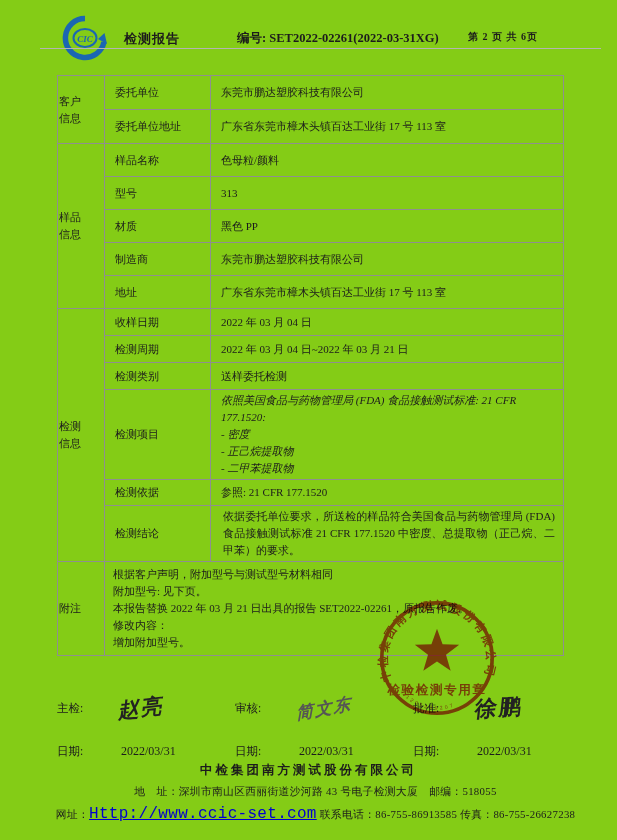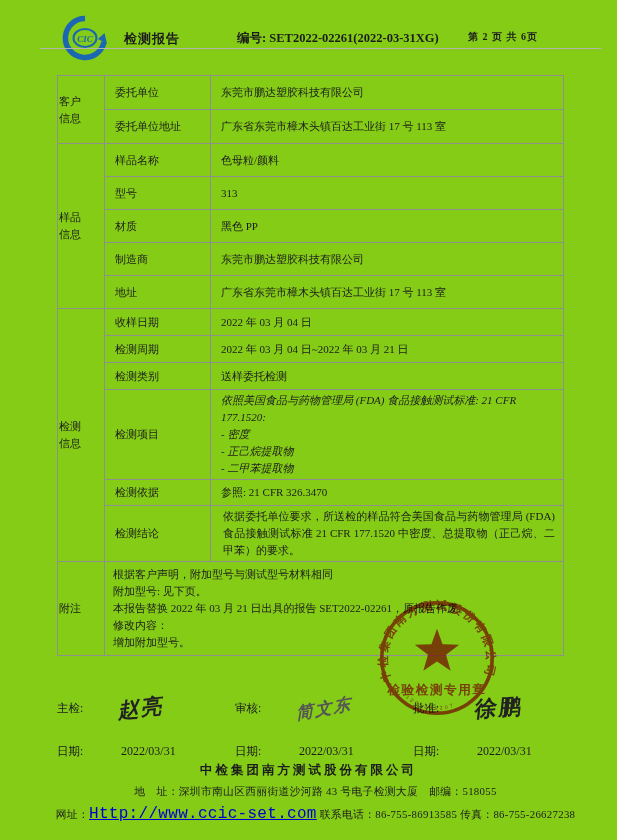--- a/index.html
+++ b/index.html
@@ -115,21 +115,21 @@
     <tr class="h89">
       <td class="lbl">检测项目</td>
       <td class="val pre">依照美国食品与药物管理局 (FDA) 食品接触测试标准: 21 CFR
 177.1520:
 - 密度
 - 正己烷提取物
 - 二甲苯提取物</td>
     </tr>
     <tr class="h26">
       <td class="lbl">检测依据</td>
-      <td class="val">参照: 21 CFR 326.3470</td>
+      <td class="val">参照: 21 CFR 177.1520</td>
     </tr>
     <tr class="h56">
       <td class="lbl">检测结论</td>
       <td class="val just">依据委托单位要求，所送检的样品符合美国食品与药物管理局 (FDA) 食品接触测试标准 21 CFR 177.1520 中密度、总提取物（正己烷、二甲苯）的要求。</td>
     </tr>
 
     <tr class="h84">
       <td class="sec">附注</td>
       <td class="note" colspan="2">根据客户声明，附加型号与测试型号材料相同
 附加型号: 见下页。

